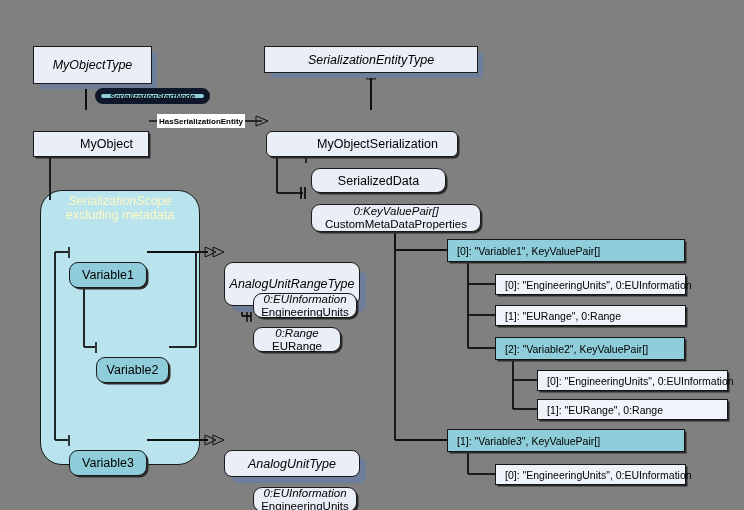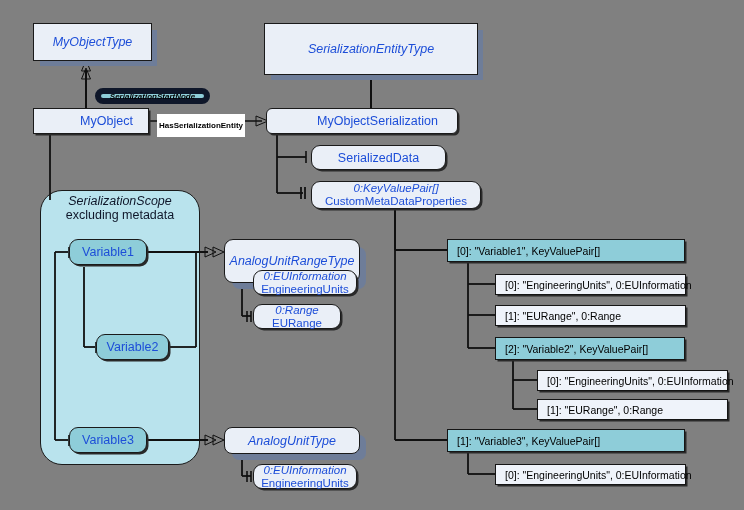--- a/index.html
+++ b/index.html
@@ -20,23 +20,24 @@
   .node {
     position: absolute;
     box-sizing: border-box;
     background: #eaeff7;
     border: 1px solid #1a1a1a;
     display: flex;
     flex-direction: column;
     align-items: center;
     justify-content: center;
     text-align: center;
-    color: #1d4ed8;
+    color: #000000;
     line-height: 1.12;
     z-index: 5;
+    margin-top: 23px;
   }
   .node .l1, .node .l2 { display: block; white-space: nowrap; }
   .italic { font-style: italic; }
 
   
   .typebox {
     border-radius: 0;
     font-size: 12.5px;
     box-shadow: 6px 6px 0 -1px #6e7d99;
   }
@@ -98,21 +99,21 @@
     box-sizing: border-box;
     background: #b9e3ed;
     border: 1px solid #1a1a1a;
     border-radius: 22px;
     z-index: 2;
   }
   .scope-title {
     position: absolute;
     text-align: center;
     font-size: 12.5px;
-    color: #0f172a;
+    color: #fef9c3;
     line-height: 1.15;
     z-index: 3;
     white-space: nowrap;
   }
   .scope-title .t1 { font-style: italic; display:block; }
   .scope-title .t2 { display:block; }
 
   
   .treerow {
     position: absolute;
@@ -216,29 +217,29 @@
     <line x1="513" y1="409" x2="537" y2="409" stroke-width="1.8"></line>
 
     <line x1="468" y1="452" x2="468" y2="474" stroke-width="1.8"></line>
     <line x1="468" y1="474" x2="495" y2="474" stroke-width="1.8"></line>
   </svg>
 
   <div class="node typebox italic" style="left:33px; top:23px; width:119px; height:38px;">
     <span class="l1">MyObjectType</span>
   </div>
 
-  <div class="node typebox italic" style="left:264px; top:23px; width:214px; height:52px;text-align:right;">
+  <div class="node typebox italic" style="left:264px; top:23px; width:214px; height:27px;text-align:right;">
     <span class="l1">SerializationEntityType</span>
   </div>
 
   <div class="pill" style="left:95px; top:88px; width:115px; height:16px;">
     <span>SerializationStartNode</span>
   </div>
 
-  <div class="edgelabel" style="left:157px; top:114px; width:88px; height:23px;">
+  <div class="edgelabel" style="left:157px; top:114px; width:88px; height:14px;">
     <span>HasSerializationEntity</span>
   </div>
 
   <div class="node instbox" style="left:33px; top:108px; width:116px; height:26px;">
     <span class="l1">MyObject</span>
   </div>
 
   <div class="node instbox" style="left:266px; top:108px; width:192px; height:26px;border-radius:6px;">
     <span class="l1">MyObjectSerialization</span>
   </div>

